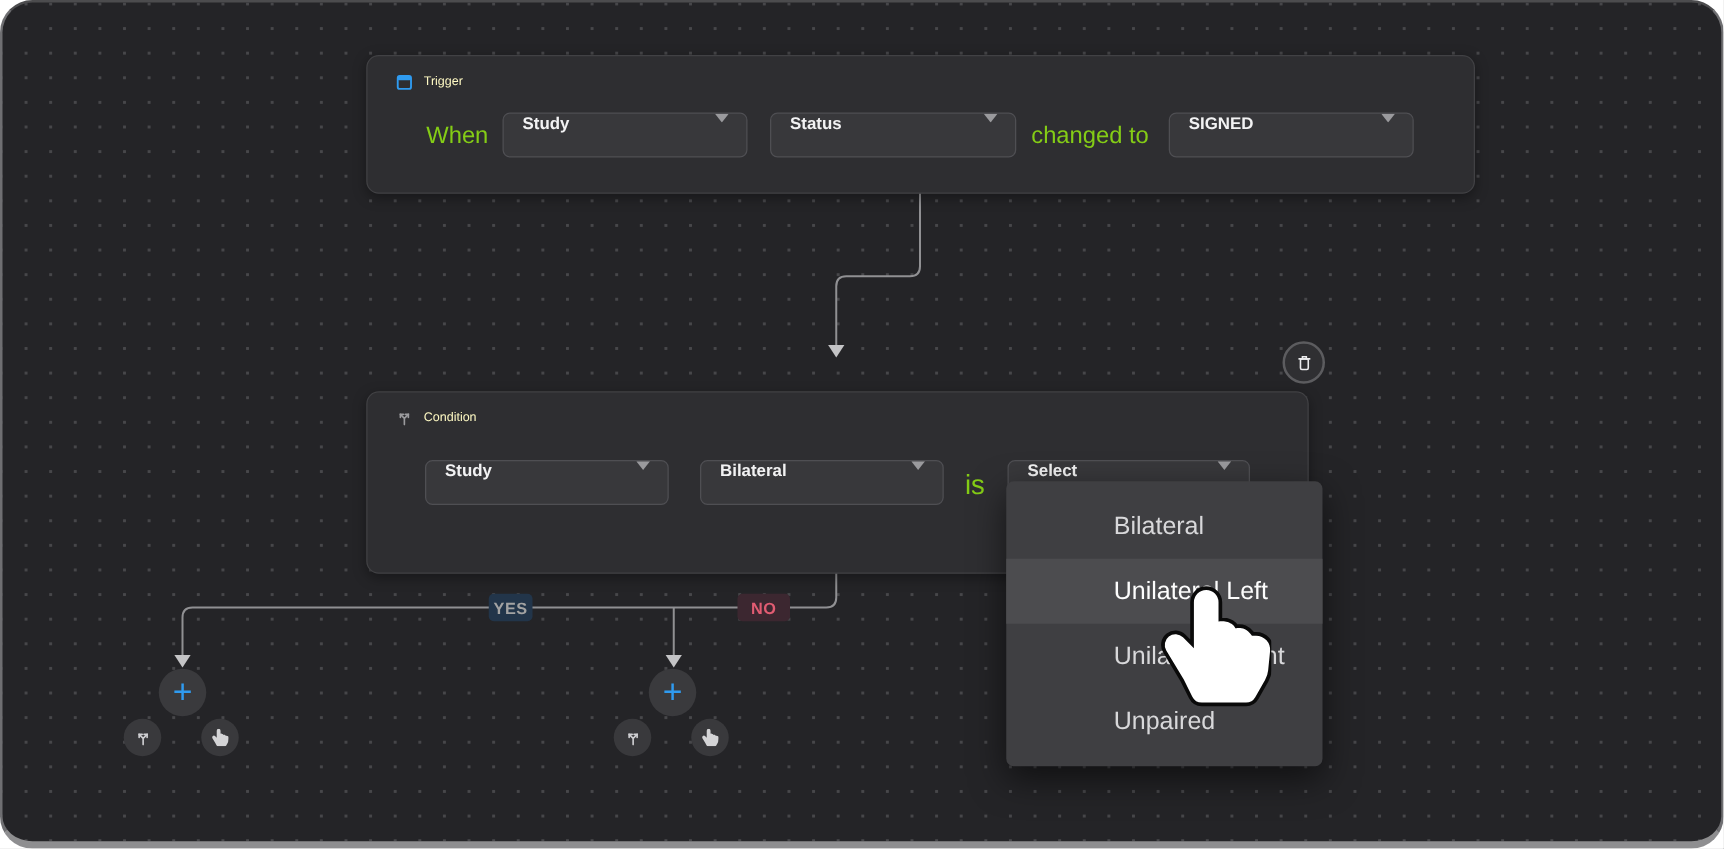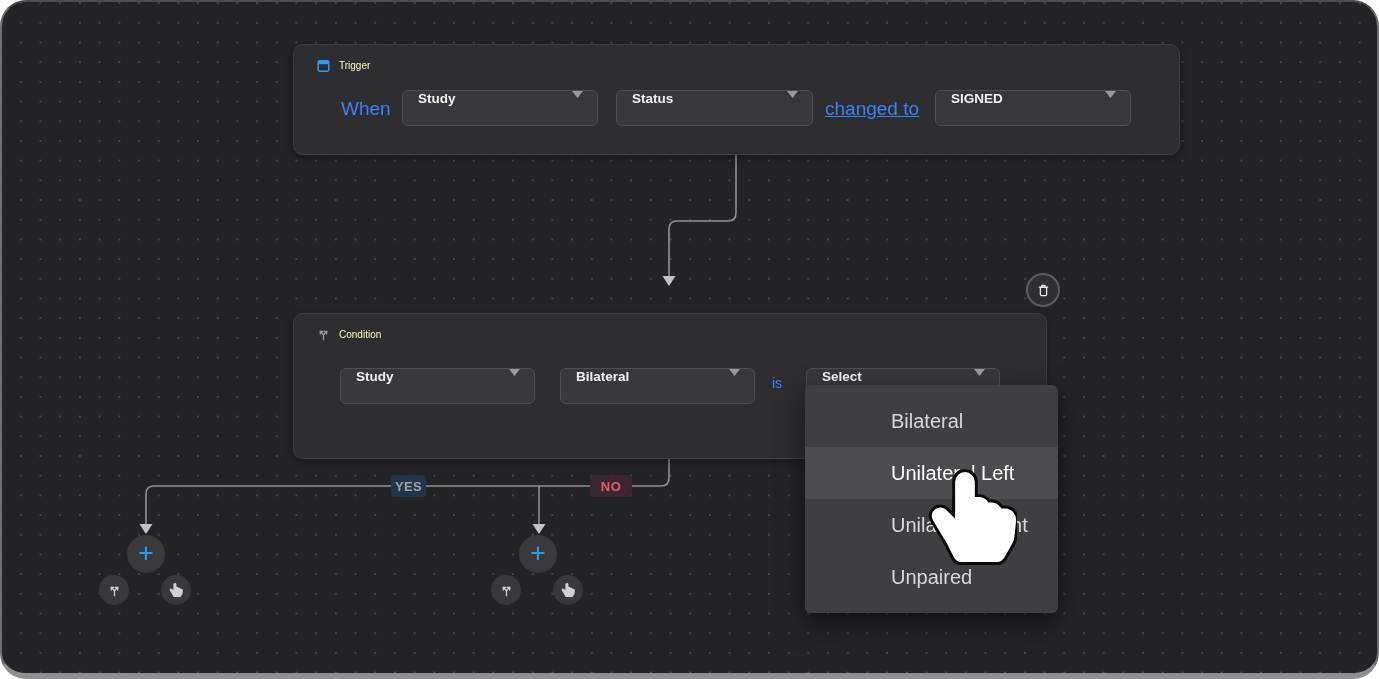--- a/index.html
+++ b/index.html
@@ -12,21 +12,21 @@
     border-radius:26px;
     border-style:solid;border-color:#4c4c4e #6f6f72 #8e8e90 #6f6f72;
     border-width:2px 2px 6px 2px;
   }
   svg.wires{position:absolute;left:0;top:0;z-index:1;pointer-events:none;}
 
   .node{position:absolute;background:#2e2e31;border:1px solid #414144;border-radius:10px;
         box-shadow:0 3px 10px rgba(0,0,0,.35);z-index:2;}
   .node-header{position:absolute;left:22px;top:13px;display:flex;align-items:center;gap:8px;}
   .node-title{color:#fef9c3;font-size:10px;}
-  .plain-text{color:#3b82f6;font-size:19px;}
+  .plain-text{color:#84cc16;font-size:19px;}
 
   .select{position:absolute;height:36px;background:#38383b;border:1px solid #4f4f53;border-radius:6px;
           display:flex;align-items:flex-start;justify-content:space-between;box-sizing:border-box;
           padding:0 14px 0 15px;cursor:pointer;}
   .select .sel-label{color:#f2f2f3;font-size:13.5px;font-weight:bold;}
   .caret{width:11px;height:7px;flex:0 0 auto;}
 
   .delete-btn{position:absolute;left:1024px;top:271px;width:34px;height:34px;border-radius:50%;
               background:#2f2f32;border:2px solid #5c5c5f;box-sizing:border-box;z-index:3;
               display:flex;align-items:center;justify-content:center;cursor:pointer;}
@@ -79,21 +79,21 @@
         <svg class="caret" viewBox="0 0 11 7">
             <polygon points="0,0 11,0 5.5,7" fill="#9a9a9d"></polygon>
           </svg>
       </div>
       <div class="select" style="left:322px;top:45px;width:197px;">
         <span class="sel-label">Status</span>
         <svg class="caret" viewBox="0 0 11 7">
             <polygon points="0,0 11,0 5.5,7" fill="#9a9a9d"></polygon>
           </svg>
       </div>
-      <span class="plain-text" style="position:absolute;left:531px;top:53px;text-decoration:underline;">changed to</span>
+      <span class="plain-text" style="position:absolute;left:531px;top:53px;">changed to</span>
       <div class="select" style="left:641px;top:45px;width:196px;gap:36px;">
         <span class="sel-label">SIGNED</span>
         <svg class="caret" viewBox="0 0 11 7">
             <polygon points="0,0 11,0 5.5,7" fill="#9a9a9d"></polygon>
           </svg>
       </div>
     </div>
 
     <div class="node" style="left:291px;top:291px;width:752px;height:144px;margin-top:20px;">
       <div class="node-header">
@@ -108,21 +108,21 @@
         <svg class="caret" viewBox="0 0 11 7">
             <polygon points="0,0 11,0 5.5,7" fill="#9a9a9d"></polygon>
           </svg>
       </div>
       <div class="select" style="left:266px;top:54px;width:195px;">
         <span class="sel-label">Bilateral</span>
         <svg class="caret" viewBox="0 0 11 7">
             <polygon points="0,0 11,0 5.5,7" fill="#9a9a9d"></polygon>
           </svg>
       </div>
-      <span class="plain-text" style="position:absolute;left:478px;top:61px;font-size:14px;">is</span>
+      <span class="plain-text" style="position:absolute;left:478px;top:61px;font-size:22px;">is</span>
       <div class="select" style="left:512px;top:54px;width:194px;">
         <span class="sel-label">Select</span>
         <svg class="caret" viewBox="0 0 11 7">
             <polygon points="0,0 11,0 5.5,7" fill="#9a9a9d"></polygon>
           </svg>
       </div>
     </div>
 
     <div class="delete-btn">
       <svg width="17" height="17" viewBox="0 0 24 24" fill="none" stroke="#ececee" stroke-width="1.8" stroke-linecap="round">

